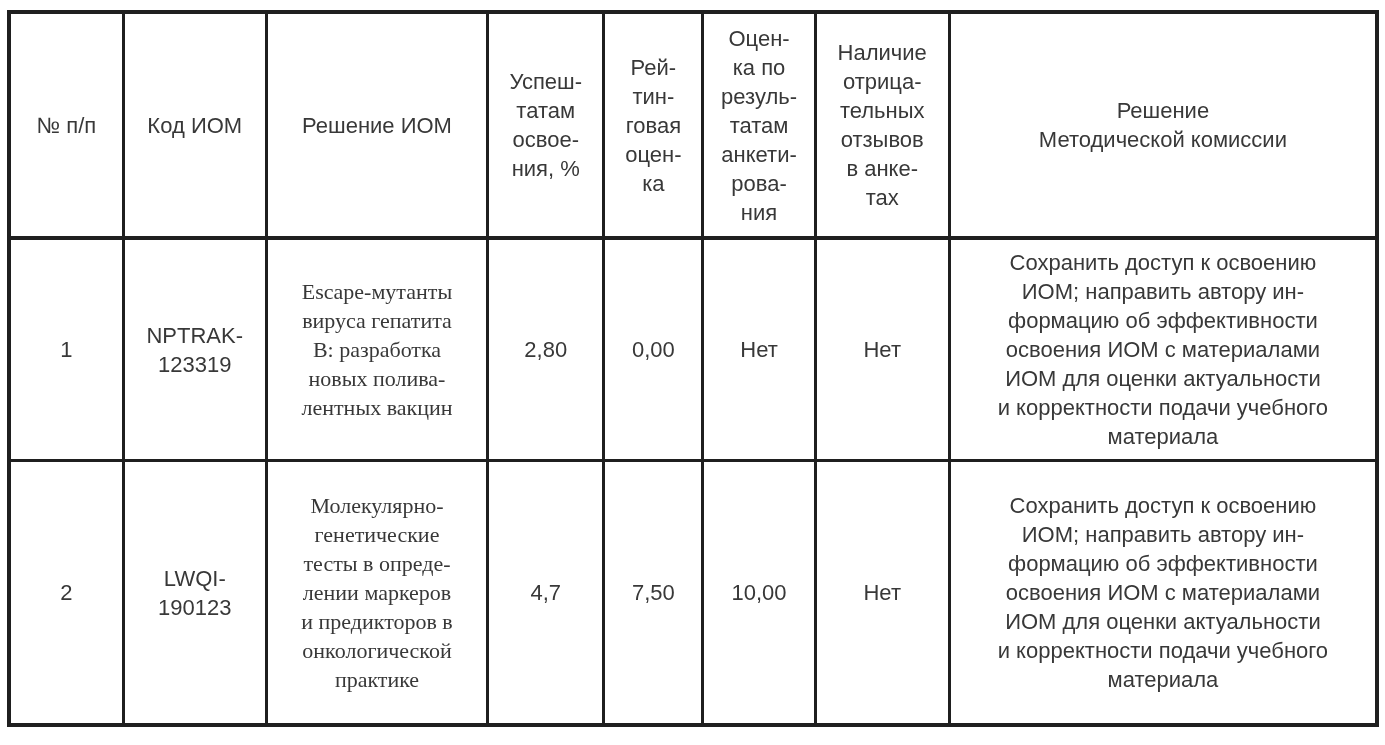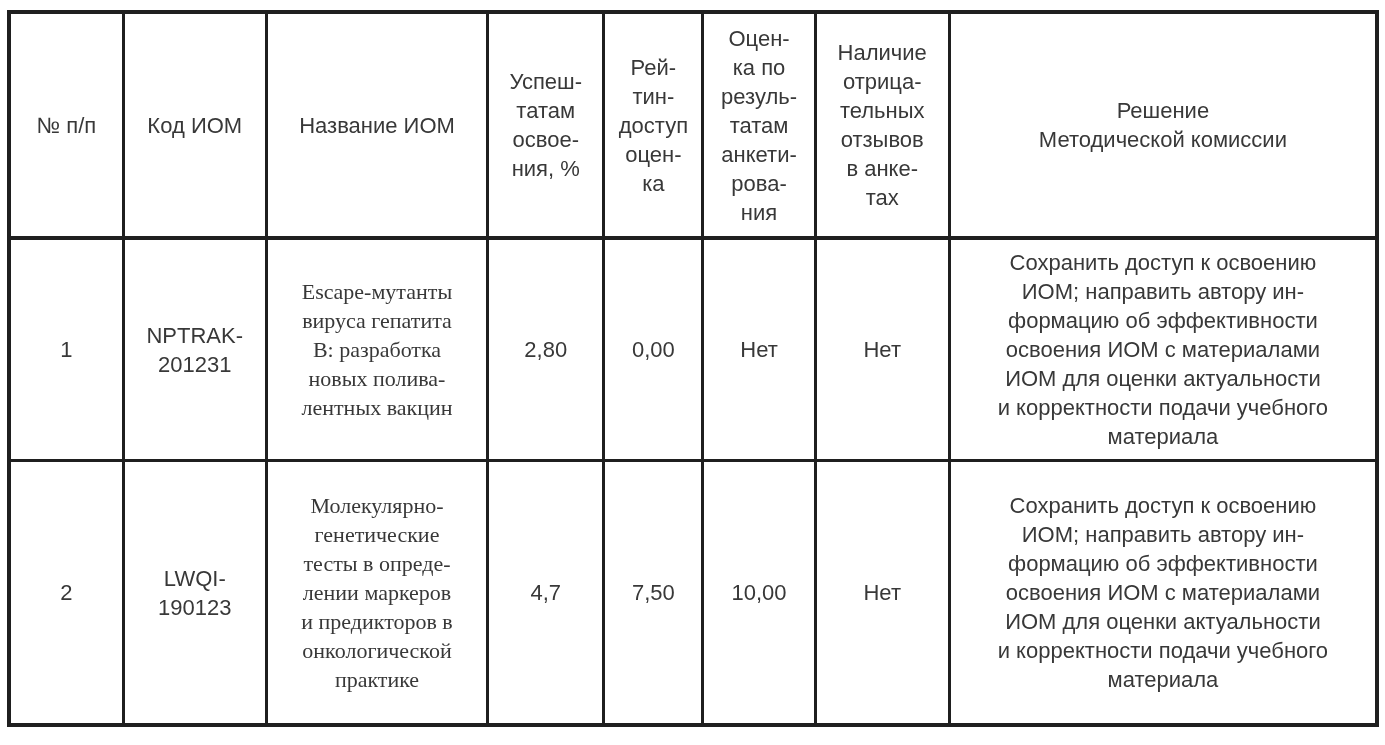--- a/index.html
+++ b/index.html
@@ -85,28 +85,28 @@
       <col class="c-succ">
       <col class="c-rate">
       <col class="c-survey">
       <col class="c-neg">
       <col class="c-dec">
     </colgroup>
     <thead>
       <tr class="head-row">
         <th>№ п/п</th>
         <th>Код ИОМ</th>
-        <th>Название ИОМ</th>
+        <th>Решение ИОМ</th>
         <th>Успеш-
 татам
 освое-
 ния, %</th>
         <th>Рей-
 тин-
-доступ
+говая
 оцен-
 ка</th>
         <th>Оцен-
 ка по
 резуль-
 татам
 анкети-
 рова-
 ния</th>
         <th>Наличие
@@ -116,21 +116,21 @@
 в анке-
 тах</th>
         <th>Решение
 Методической комиссии</th>
       </tr>
     </thead>
     <tbody>
       <tr class="row-1">
         <td class="cell-num">1</td>
         <td class="cell-code">NPTRAK-
-201231</td>
+123319</td>
         <td class="cell-name">Escape-мутанты
 вируса гепатита
 B: разработка
 новых полива-
 лентных вакцин</td>
         <td class="cell-succ">2,80</td>
         <td class="cell-rate">0,00</td>
         <td class="cell-survey">Нет</td>
         <td class="cell-neg">Нет</td>
         <td class="cell-decision">Сохранить доступ к освоению

